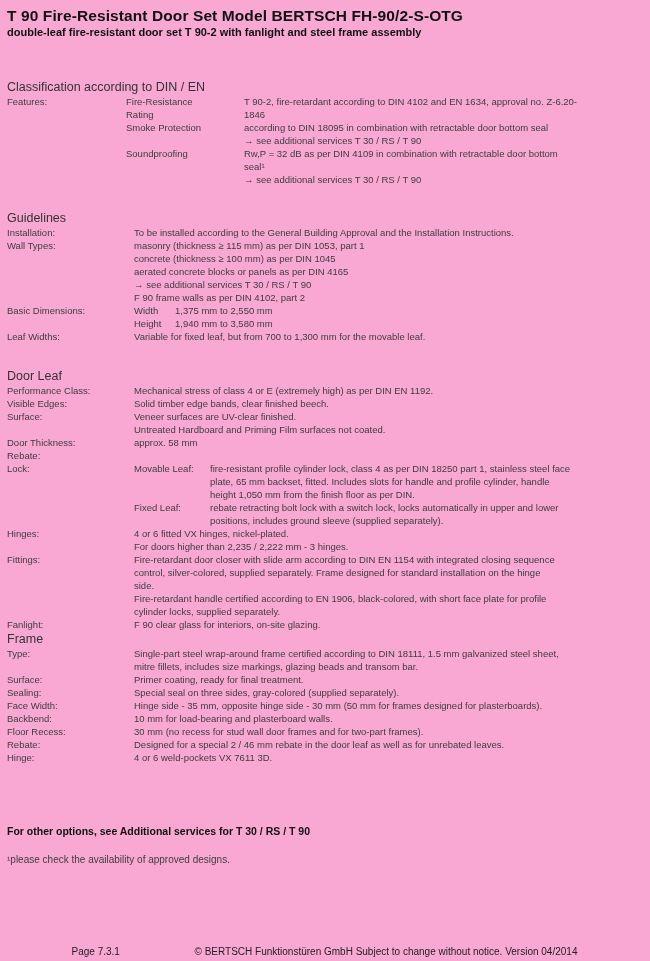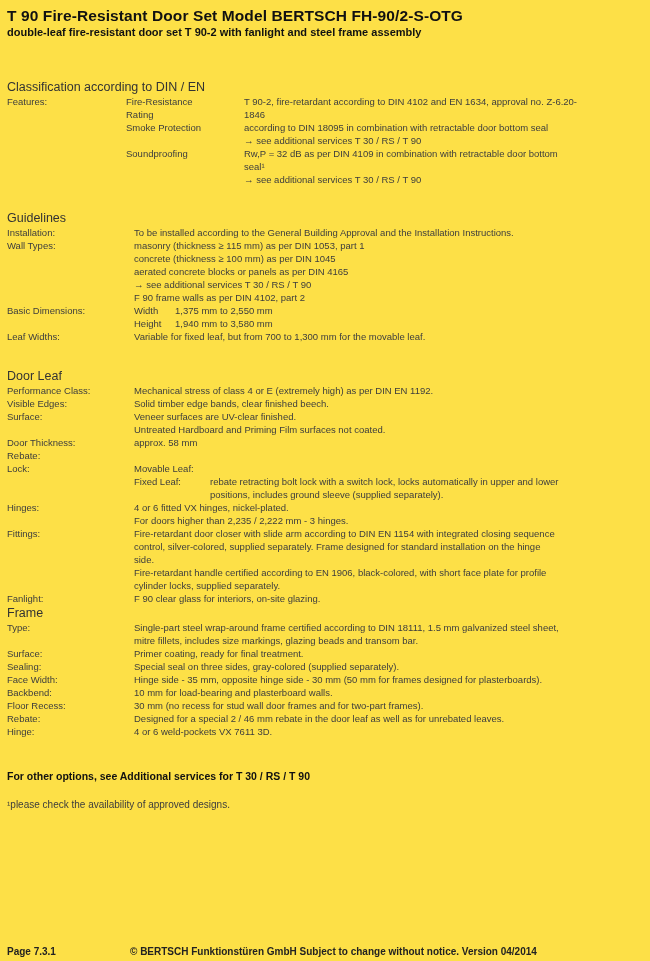--- a/index.html
+++ b/index.html
@@ -1,21 +1,21 @@
 <!DOCTYPE html>
 <html><head>
 <meta charset="utf-8">
 <style>
   html, body { margin: 0; padding: 0; background: #888; }
   .page {
     position: relative;
     width: 650px;
     height: 961px;
     margin: 0 auto;
-    background: #fde047;
+    background: #f9a8d4;
     font-family: "Liberation Sans", "DejaVu Sans", sans-serif;
     color: #3d3d3d;
     overflow: hidden;
   }
   .content { padding: 6px 8px 0 7px; }
 
   .title {
     font-size: 15.5px;
     font-weight: bold;
     line-height: 19px;
@@ -51,42 +51,43 @@
   .c-items { flex: 1; min-width: 0; }
   .sub-c { width: 118px; flex: none; white-space: pre-line; }
 
   
   .dim { width: 41px; flex: none; }
 
   
   .leaf { width: 76px; flex: none; }
 
   .note {
-    margin-top: 31px;
+    margin-top: 60px;
     font-size: 10.5px;
     font-weight: bold;
     line-height: 14px;
     color: #111;
   }
   .footnote {
     margin-top: 15px;
     font-size: 10px;
     line-height: 13px;
   }
 
   .footer {
     position: absolute;
     top: 946px;
     left: 7px;
     right: 8px;
     display: flex;
     font-size: 10px;
-    font-weight: bold;
+    font-weight: normal;
     line-height: 12px;
     color: #222;
+    justify-content: center;
   }
   .footer .pg { width: 123px; flex: none; }
 </style>
 </head>
 <body>
 
 <div class="page">
   <div class="content">
 
     <div class="title">T 90 Fire-Resistant Door Set Model BERTSCH FH-90/2-S-OTG</div>
@@ -166,20 +167,23 @@
       <div class="val">approx. 58 mm</div>
     </div>
     <div class="row t">
       <div class="lbl">Rebate:</div>
     </div>
     <div class="row t">
       <div class="lbl">Lock:</div>
       <div class="c-items">
         <div class="row">
           <div class="leaf">Movable Leaf:</div>
+          <div class="val">fire-resistant profile cylinder lock, class 4 as per DIN 18250 part 1, stainless steel face
+plate, 65 mm backset, fitted. Includes slots for handle and profile cylinder, handle
+height 1,050 mm from the finish floor as per DIN.</div>
         </div>
         <div class="row">
           <div class="leaf">Fixed Leaf:</div>
           <div class="val">rebate retracting bolt lock with a switch lock, locks automatically in upper and lower
 positions, includes ground sleeve (supplied separately).</div>
         </div>
       </div>
     </div>
     <div class="row t">
       <div class="lbl">Hinges:</div>

